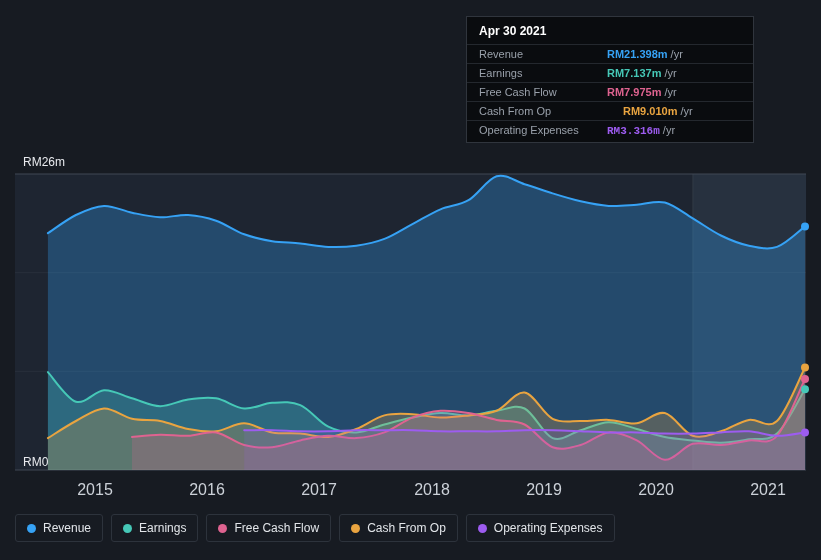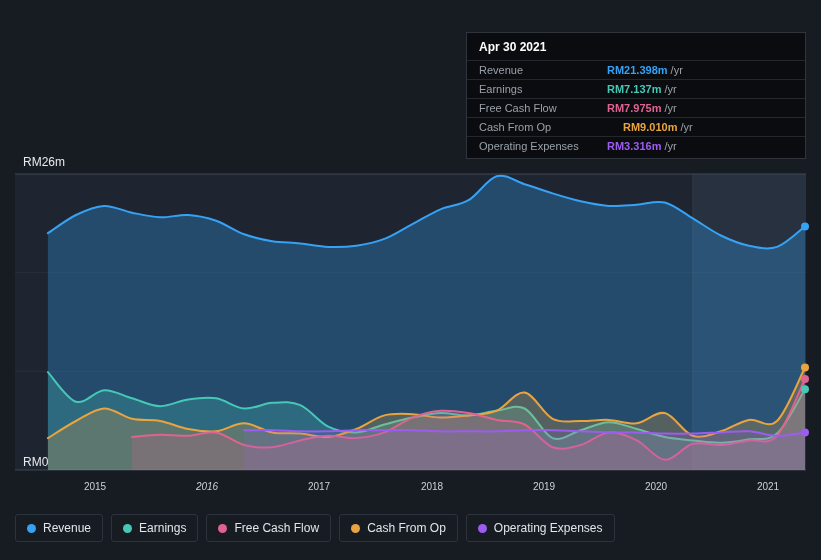--- a/index.html
+++ b/index.html
@@ -2,22 +2,22 @@
 <html><head>
 <meta charset="utf-8">
 <style>
   html,body{margin:0;padding:0;background:#171b22;}
   .stage{position:relative;width:821px;height:560px;background:#171b22;overflow:hidden;
          font-family:"Liberation Sans",sans-serif;}
   #chart-svg{position:absolute;left:0;top:0;}
   .y-label{position:absolute;left:23px;color:#e8eaee;font-size:12px;}
   .y-top{top:155px;}
   .y-bottom{top:455px;}
-  #x-labels span{position:absolute;top:481px;width:44px;text-align:center;color:#ccd1d8;font-size:10px;}
-  .tooltip{position:absolute;left:466px;top:32px;width:340px;background:#0a0c0f;
+  #x-labels span{position:absolute;top:481px;width:44px;text-align:center;color:#ccd1d8;font-size:16px;}
+  .tooltip{position:absolute;left:466px;top:16px;width:288px;background:#0a0c0f;
            border:1px solid #30353d;box-sizing:border-box;font-size:11px;padding-bottom:3px;}
   .t-header{color:#ffffff;font-weight:bold;font-size:12px;padding:7px 12px 6px;}
   .t-row{display:flex;align-items:center;padding:2px 12px;border-top:1px solid #24282e;min-height:14px;}
   .t-row.no-line{border-top:none;}
   .t-label{width:128px;color:#9aa1ab;flex-shrink:0;}
   .t-value b{font-weight:bold;}
   .t-suffix{color:#9aa1ab;}
   .legend{position:absolute;left:15px;top:514px;display:flex;gap:8px;}
   .pill{display:flex;align-items:center;gap:7px;border:1px solid #2d333c;border-radius:3px;
         padding:6px 11px;background:#171b22;color:#e2e5e9;font-size:12px;cursor:pointer;}
@@ -50,21 +50,21 @@
       <circle cx="805.0" cy="389.2" r="4" fill="#46c8b7"></circle>
       <circle cx="805.0" cy="367.5" r="4" fill="#e9a440"></circle>
       <circle cx="805.0" cy="378.9" r="4" fill="#df6390"></circle>
       <circle cx="805.0" cy="432.4" r="4" fill="#9d5cf0"></circle>
     </svg>
 
   <div class="y-label y-top">RM26m</div>
   <div class="y-label y-bottom">RM0</div>
   <div id="x-labels">
       <span style="left: 73px;">2015</span>
-      <span style="left: 185px; font-style: italic;">2016</span>
+      <span style="left: 185px;">2016</span>
       <span style="left: 297px;">2017</span>
       <span style="left: 410px;">2018</span>
       <span style="left: 522px;">2019</span>
       <span style="left: 634px;">2020</span>
       <span style="left: 746px;">2021</span>
     </div>
 
   <div class="tooltip">
     <div class="t-header">Apr 30 2021</div>
 
@@ -84,21 +84,21 @@
       <span class="t-value"><b style="color: rgb(223, 99, 144); margin-top: 26px;">RM7.975m</b><span class="t-suffix"> /yr</span></span>
     </div>
 
     <div class="t-row">
       <span class="t-label">Cash From Op</span>
       <span class="t-value"><b style="color: rgb(233, 164, 64); margin-left: 16px;">RM9.010m</b><span class="t-suffix"> /yr</span></span>
     </div>
 
     <div class="t-row">
       <span class="t-label">Operating Expenses</span>
-      <span class="t-value"><b style="color: rgb(157, 92, 240);">RM3.316m</b><span class="t-suffix"> /yr</span></span>
+      <span class="t-value"><b style="color: rgb(157, 92, 240); font-family: Liberation Mono, monospace;">RM3.316m</b><span class="t-suffix"> /yr</span></span>
     </div>
   </div>
 
   <div class="legend">
     <div class="pill">
       <span class="dot" style="background: rgb(54, 162, 245);"></span>
       <span>Revenue</span>
     </div>
     <div class="pill">
       <span class="dot" style="background: rgb(70, 200, 183);"></span>

